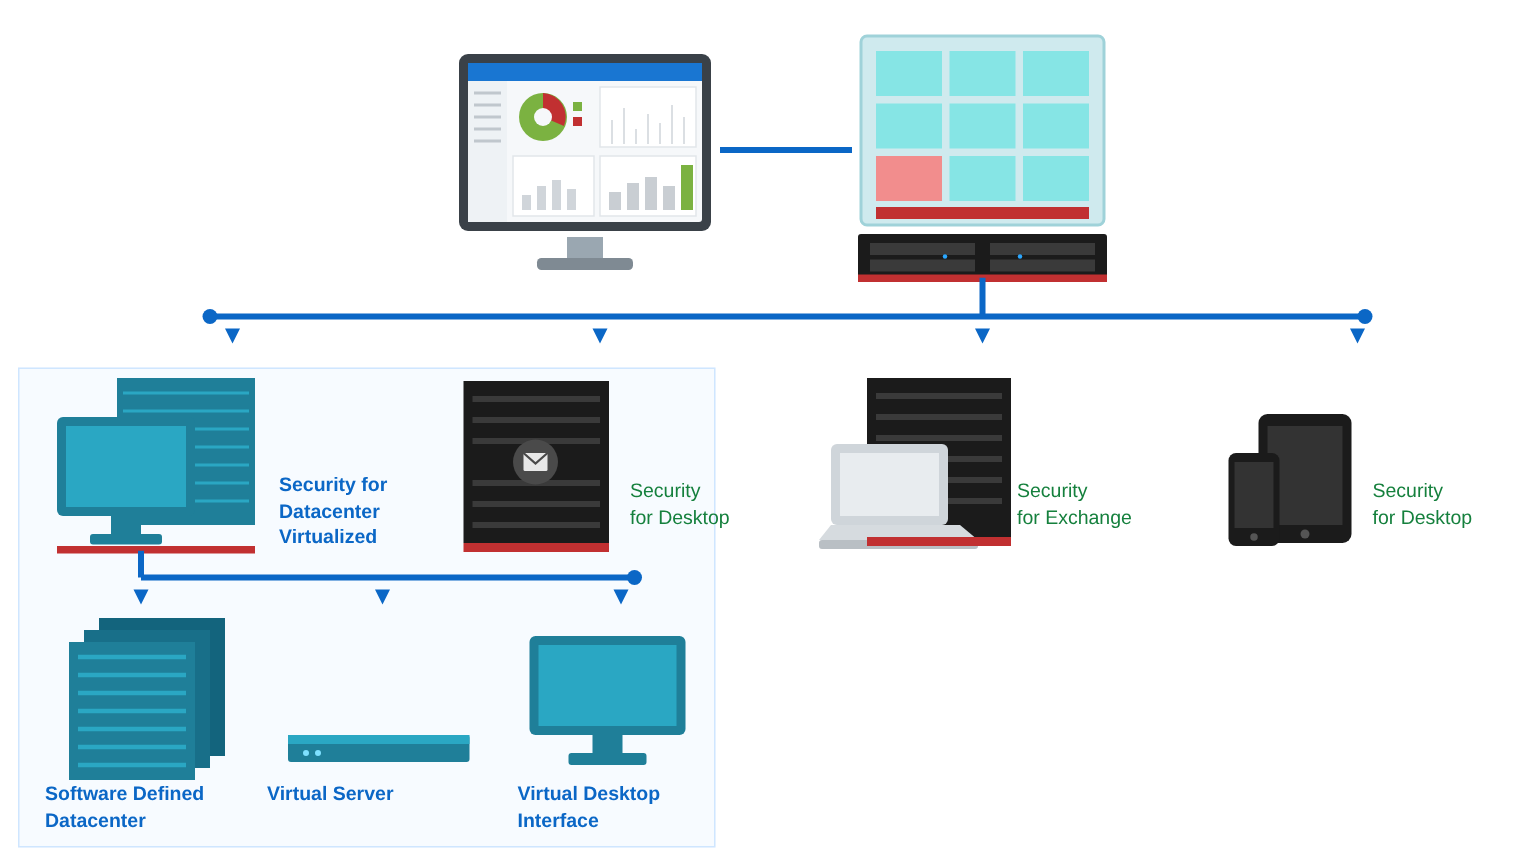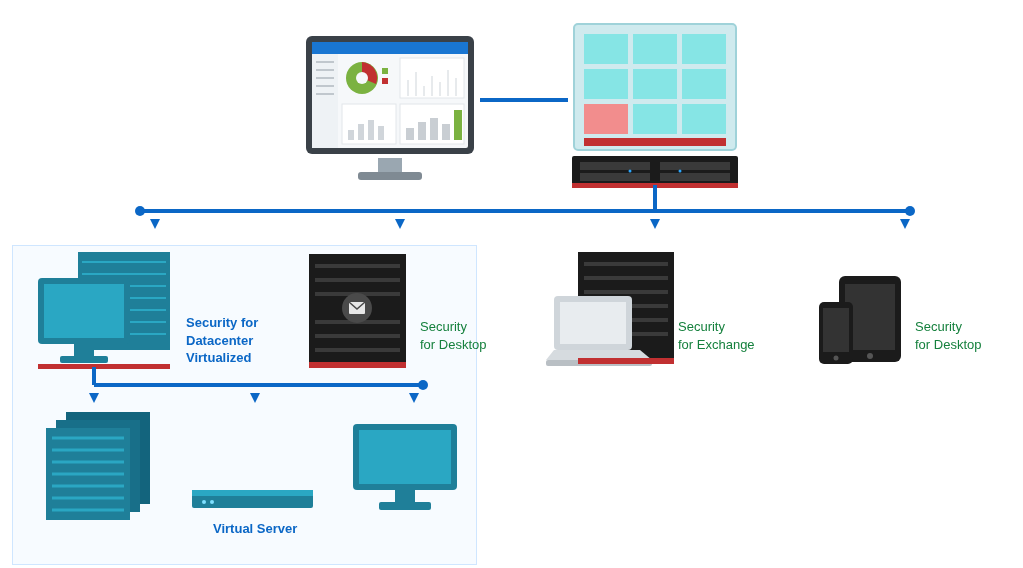--- a/index.html
+++ b/index.html
@@ -221,31 +221,39 @@
     <g stroke="#2aa7c3" stroke-width="3">
       <line x1="12" y1="28" x2="84" y2="28"></line>
       <line x1="12" y1="40" x2="84" y2="40"></line>
       <line x1="12" y1="52" x2="84" y2="52"></line>
       <line x1="12" y1="64" x2="84" y2="64"></line>
       <line x1="12" y1="76" x2="84" y2="76"></line>
       <line x1="12" y1="88" x2="84" y2="88"></line>
       <line x1="12" y1="100" x2="84" y2="100"></line>
     </g>
   </svg>
+  <div class="abs label blue" style="left:20px; top:500px;">
+    <span>Software Defined</span><br>
+    <span>Datacenter</span>
+  </div>
 
   <svg class="abs" style="left:180px; top:468px;" width="125" height="24" viewBox="0 0 125 24">
     <rect x="2" y="2" width="121" height="18" rx="2" fill="#1f7f99"></rect>
     <rect x="2" y="2" width="121" height="6" fill="#2aa7c3"></rect>
     <circle cx="14" cy="14" r="2" fill="#7fe0ff"></circle>
     <circle cx="22" cy="14" r="2" fill="#7fe0ff"></circle>
   </svg>
-  <div class="abs label blue" style="left:203px; top:500px;">
+  <div class="abs label blue" style="left:168px; top:500px;">
     <span>Virtual Server</span>
   </div>
 
   <svg class="abs" style="left:335px; top:398px;" width="120" height="100" viewBox="0 0 120 100">
     <rect x="8" y="6" width="104" height="66" rx="4" fill="#1f7f99"></rect>
     <rect x="14" y="12" width="92" height="54" fill="#2aa7c3"></rect>
     <rect x="50" y="72" width="20" height="12" fill="#1f7f99"></rect>
     <rect x="34" y="84" width="52" height="8" rx="2" fill="#1f7f99"></rect>
   </svg>
+  <div class="abs label blue" style="left:335px; top:500px;">
+    <span>Virtual Desktop</span><br>
+    <span>Interface</span>
+  </div>
 
 </div>
 
 </body></html>

